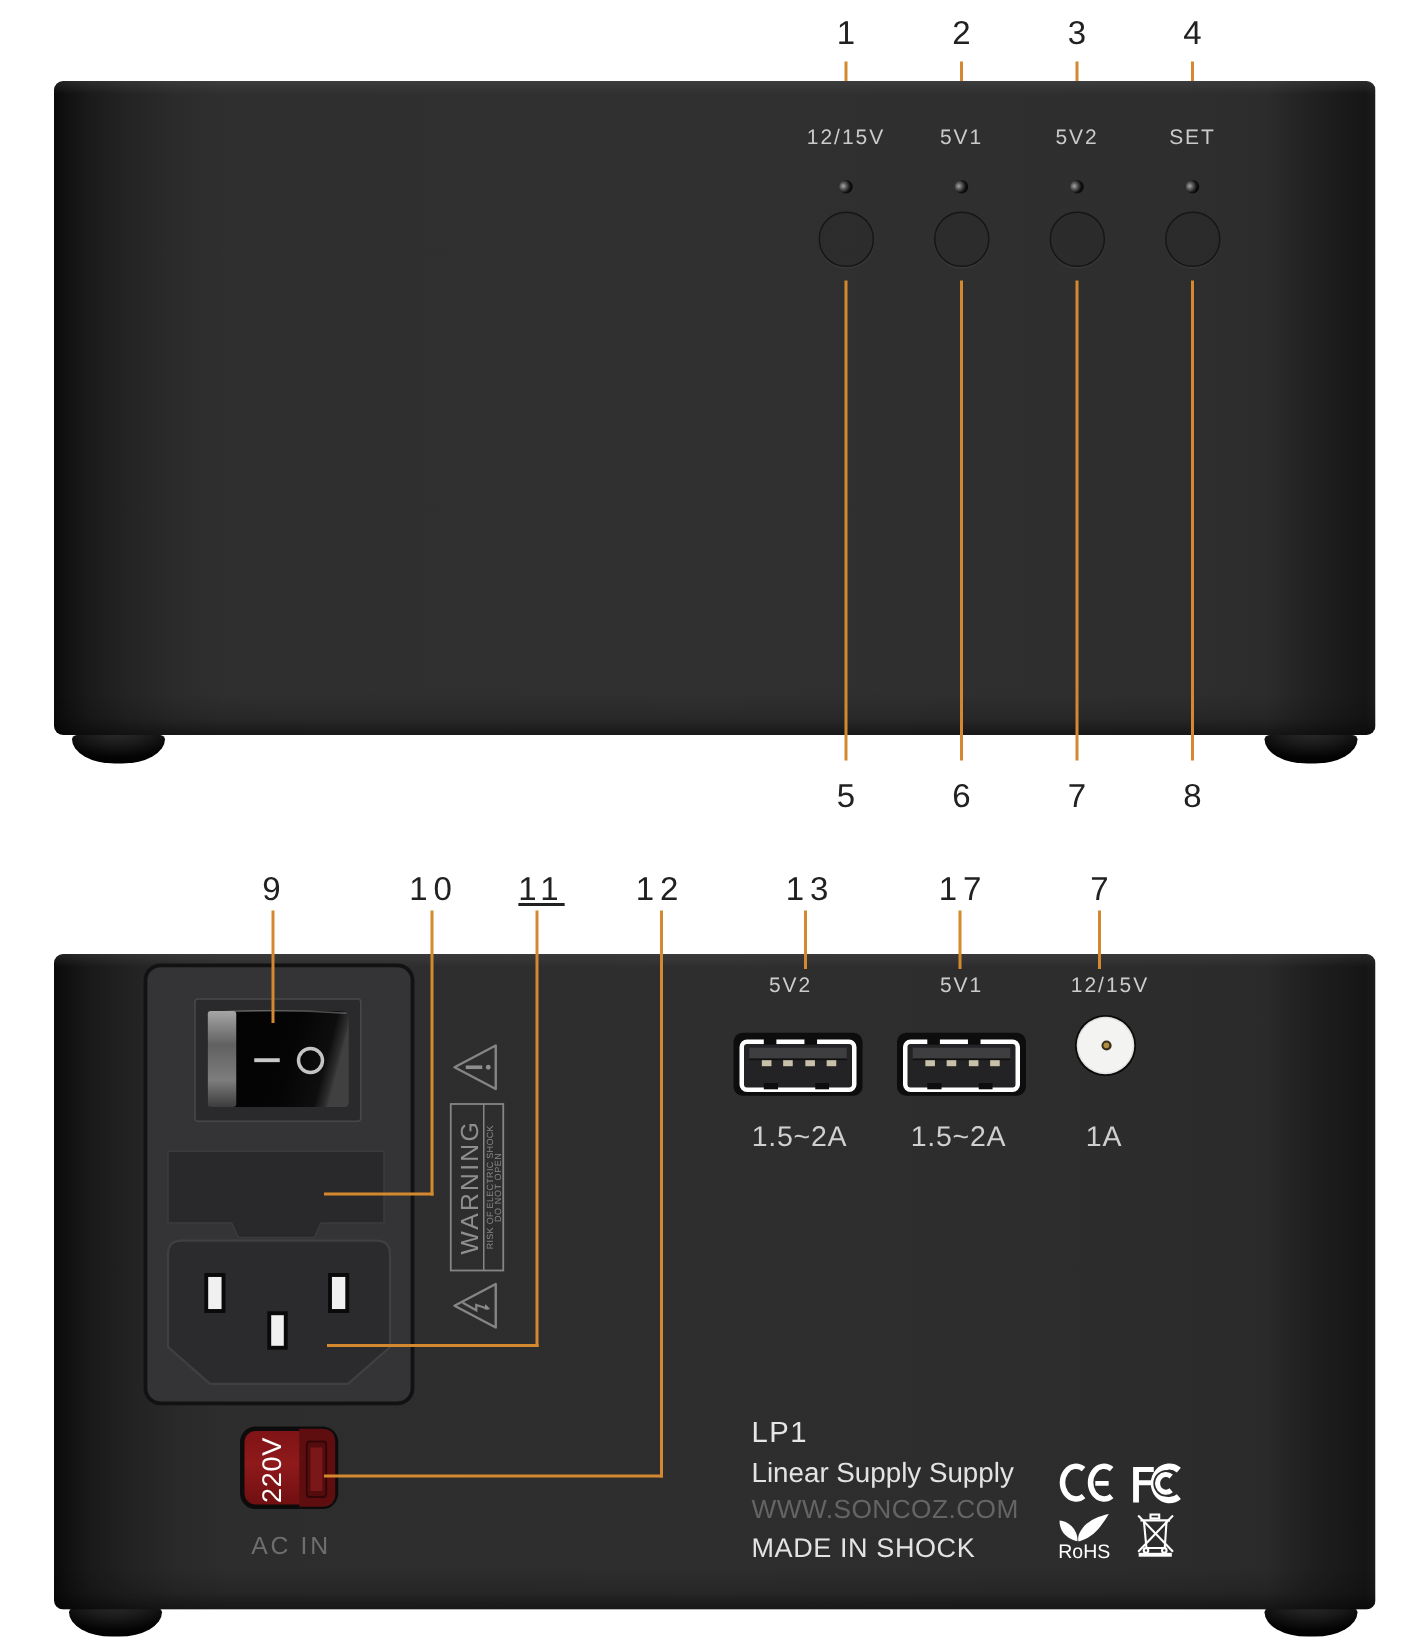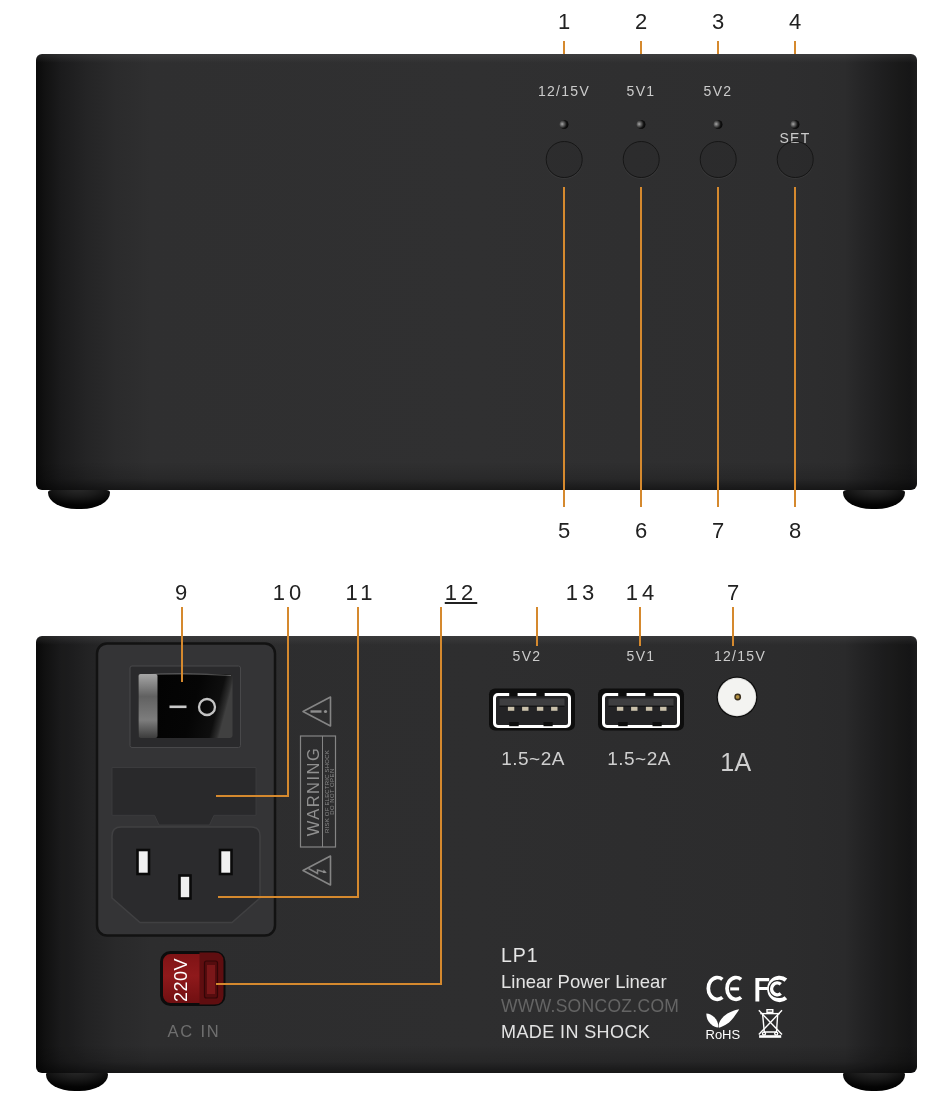--- a/index.html
+++ b/index.html
@@ -55,21 +55,21 @@
   <div class="foot" style="left:843px;top:490px;"></div>
 
   <div class="panel" style="top:54px;"></div>
 
   <div class="blabel" style="left:564px;top:83px;">12/15V</div>
 
   <div class="blabel" style="left:641px;top:83px;">5V1</div>
 
   <div class="blabel" style="left:718px;top:83px;">5V2</div>
 
-  <div class="blabel" style="left:795px;top:83px;margin-top:47px;">SET</div>
+  <div class="blabel" style="left:795px;top:83px;">SET</div>
 
   <div class="led" style="left:564px;top:120px;"></div>
 
   <div class="led" style="left:641px;top:120px;"></div>
 
   <div class="led" style="left:718px;top:120px;"></div>
 
   <div class="led" style="left:795px;top:120px;"></div>
 
   <div class="btn" style="left:564px;top:141px;"></div>
@@ -93,27 +93,27 @@
   <div class="num" style="left:641px;top:517px;">6</div>
 
   <div class="num" style="left:718px;top:517px;">7</div>
 
   <div class="num" style="left:795px;top:517px;">8</div>
 
   <div class="num" style="left:181px;top:579px;">9</div>
 
   <div class="num" style="left:287px;top:579px;">10</div>
 
-  <div class="num" style="left:359px;top:579px;">11</div>
-
-  <div class="num" style="left:459px;top:579px;text-decoration:underline;">12</div>
-
-  <div class="num" style="left:538px;top:579px;margin-left:42px;">13</div>
-
-  <div class="num" style="left:640px;top:579px;">14</div>
+  <div class="num" style="left:359px;top:579px;text-decoration:underline;">11</div>
+
+  <div class="num" style="left:438px;top:579px;">12</div>
+
+  <div class="num" style="left:538px;top:579px;">13</div>
+
+  <div class="num" style="left:640px;top:579px;">17</div>
 
   <div class="num" style="left:733px;top:579px;">7</div>
 
   <div class="foot" style="left:46px;top:1072px;"></div>
 
   <div class="foot" style="left:843px;top:1072px;"></div>
 
   <div class="panel" style="top:636px;height:437px;box-shadow:inset 0 0 0 1000px rgba(0,0,0,0.035);"></div>
 
   <svg class="abs" style="left:90px;top:630px;" width="200" height="390" viewBox="0 0 200 390">
@@ -295,25 +295,25 @@
   <div class="blabel" style="left:527px;top:648px;">5V2</div>
 
   <div class="blabel" style="left:641px;top:648px;">5V1</div>
 
   <div class="blabel" style="left:740px;top:648px;">12/15V</div>
 
   <div class="blabel" style="left:533px;top:748px;font-size:19px;letter-spacing:0.5px;color:#cfcfcf;">1.5~2A</div>
 
   <div class="blabel" style="left:639px;top:748px;font-size:19px;letter-spacing:0.5px;color:#cfcfcf;">1.5~2A</div>
 
-  <div class="blabel" style="left:736px;top:748px;font-size:25px;letter-spacing:0.5px;color:#cfcfcf;">1A</div>
+  <div class="blabel" style="left:736px;top:748px;font-size:19px;letter-spacing:0.5px;color:#cfcfcf;">1A</div>
 
   <div class="abs" style="filter:grayscale(1);left:501px;top:944px;color:#e6e6e6;font-size:19.5px;letter-spacing:1px;">LP1</div>
 
-  <div class="abs" style="filter:grayscale(1);left:501px;top:971px;color:#e3e3e3;font-size:18.5px;letter-spacing:0;">Linear Power Linear</div>
+  <div class="abs" style="filter:grayscale(1);left:501px;top:971px;color:#e3e3e3;font-size:18.5px;letter-spacing:0;">Linear Supply Supply</div>
 
   <div class="abs" style="filter:grayscale(1);left:501px;top:996px;color:#15803d;font-size:17.5px;letter-spacing:0.3px;">WWW.SONCOZ.COM</div>
 
   <div class="abs" style="filter:grayscale(1);left:501px;top:1022px;color:#e3e3e3;font-size:18px;letter-spacing:0.4px;">MADE IN SHOCK</div>
 
   <div class="blabel" style="left:194px;top:1022px;font-size:16.5px;color:#6e6e6e;letter-spacing:1.8px;">AC IN</div>
 
 </div>
 
 </body></html>

